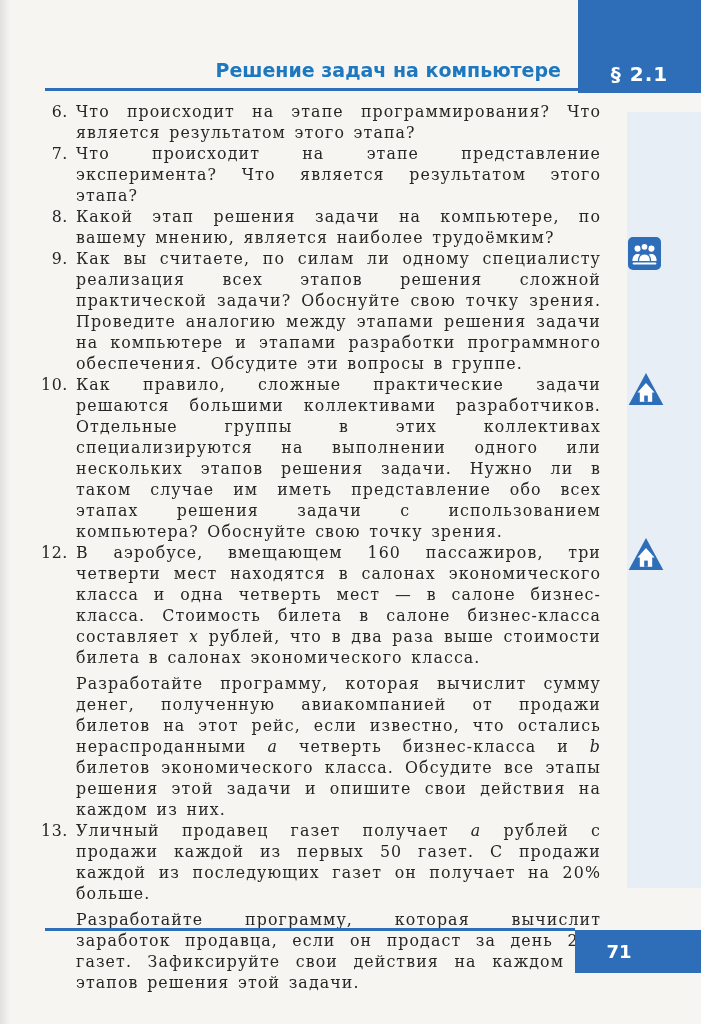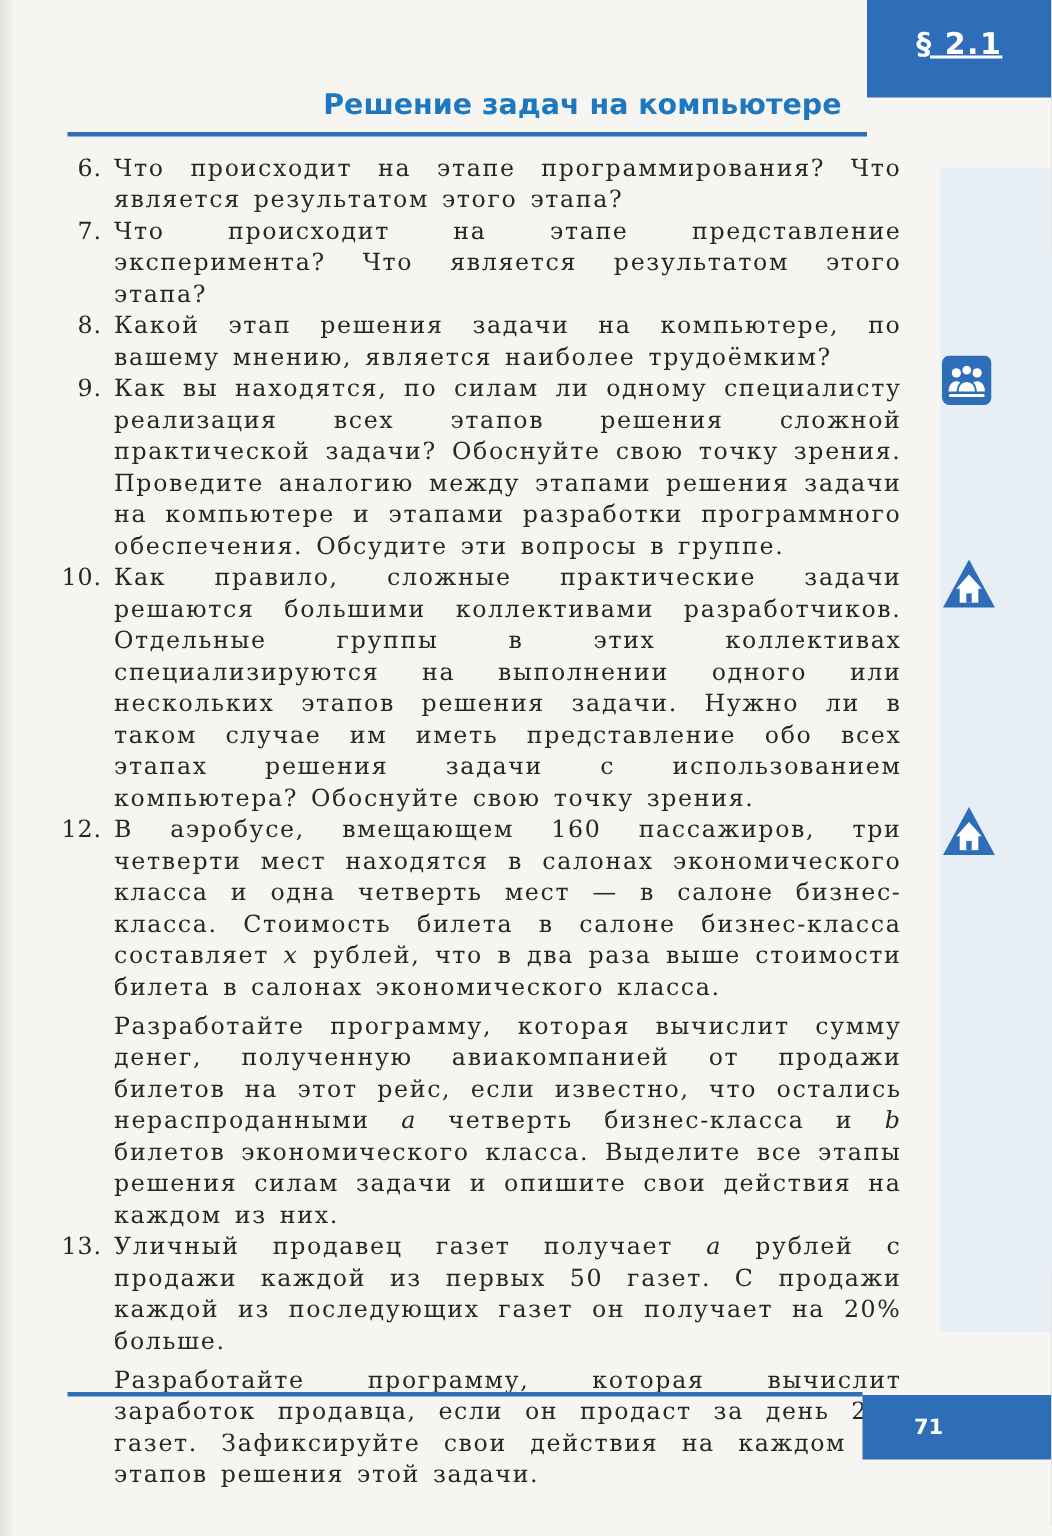--- a/index.html
+++ b/index.html
@@ -10,26 +10,25 @@
   }
   #page::before{ 
     content:"";position:absolute;left:0;top:0;width:10px;height:100%;
     background:linear-gradient(90deg,rgba(70,70,70,.12),rgba(70,70,70,0));
     pointer-events:none;z-index:5;
   }
   
   .strip{position:absolute;left:627px;top:112px;width:74px;height:776px;background:#e7eef5;}
   
   .section-box{
-    position:absolute;left:578px;top:0;width:123px;height:65px;background:#2e6db7;
-    color:#ffffff;display:flex;align-items:center;justify-content:center;
+    position:absolute;left:578px;top:0;width:123px;height:93px;background:#2e6db7;
+    color:#ffffff;display:flex;align-items:flex-end;justify-content:center;
     padding-bottom:7px;box-sizing:border-box;
     font-family:"DejaVu Sans","Liberation Sans",sans-serif;font-weight:bold;font-size:20px;
     letter-spacing:1px;
-    text-decoration:underline;
   }
   .page-title{
     position:absolute;right:140px;top:59px;color:#1e78bf;white-space:nowrap;
     font-family:"DejaVu Sans","Liberation Sans",sans-serif;font-weight:bold;font-size:19px;
   }
   .header-rule{position:absolute;left:45px;top:88px;width:533px;height:3px;background:#2e6db7;}
   
   .content{position:absolute;left:40px;top:101px;width:561px;color:#282624;}
   .question{display:flex;align-items:flex-start;font-size:15.8px;line-height:21px;}
   .qnum{
@@ -45,21 +44,21 @@
   .qtext em{font-style:italic;}
   
   .margin-icon{position:absolute;left:628px;width:36px;height:36px;z-index:3;}
   .margin-icon svg{display:block;}
   
   .footer-rule{position:absolute;left:45px;top:928px;width:530px;height:3px;background:#2e6db7;}
   .page-number-box{
     position:absolute;left:575px;top:930px;width:126px;height:43px;background:#2e6db7;
     color:#fff;display:flex;align-items:center;justify-content:center;
     padding-right:38px;box-sizing:border-box;
-    font-family:"DejaVu Sans","Liberation Sans",sans-serif;font-weight:bold;font-size:14px;
+    font-family:"DejaVu Sans","Liberation Sans",sans-serif;font-weight:bold;font-size:18px;
   }
 </style>
 </head>
 <body>
 
 <div id="page">
 
   <div class="strip"></div>
 
   <div class="page-title">Решение задач на компьютере</div>
@@ -87,37 +86,37 @@
     <div class="question">
       <div class="qnum">8.</div>
       <div class="qtext">
         <p class="qpara"><span>Какой этап решения задачи на компьютере, по вашему мнению, является наиболее трудоёмким?</span></p>
       </div>
     </div>
 
     <div class="question">
       <div class="qnum">9.</div>
       <div class="qtext">
-        <p class="qpara"><span>Как вы находятся, по силам ли одному специалисту реализация всех этапов решения сложной практической задачи? Обоснуйте свою точку зрения. Проведите аналогию между этапами решения задачи на компьютере и этапами разработки программного обеспечения. Обсудите эти вопросы в группе.</span></p>
+        <p class="qpara"><span>Как вы считаете, по силам ли одному специалисту реализация всех этапов решения сложной практической задачи? Обоснуйте свою точку зрения. Проведите аналогию между этапами решения задачи на компьютере и этапами разработки программного обеспечения. Обсудите эти вопросы в группе.</span></p>
       </div>
     </div>
 
     <div class="question">
       <div class="qnum">10.</div>
       <div class="qtext">
         <p class="qpara"><span>Как правило, сложные практические задачи решаются большими коллективами разработчиков. Отдельные группы в этих коллективах специализируются на выполнении одного или нескольких этапов решения задачи. Нужно ли в таком случае им иметь представление обо всех этапах решения задачи с использованием компьютера? Обоснуйте свою точку зрения.</span></p>
       </div>
     </div>
 
 
     <div class="question">
       <div class="qnum">12.</div>
       <div class="qtext">
         <p class="qpara"><span>В аэробусе, вмещающем 160 пассажиров, три четверти мест находятся в салонах экономического класса и одна четверть мест — в салоне бизнес-класса. Стоимость билета в салоне бизнес-класса составляет </span><em>x</em><span> рублей, что в два раза выше стоимости билета в салонах экономического класса.</span></p>
-        <p class="qpara"><span>Разработайте программу, которая вычислит сумму денег, полученную авиакомпанией от продажи билетов на этот рейс, если известно, что остались нераспроданными </span><em>a</em><span> четверть бизнес-класса и </span><em>b</em><span> билетов экономического класса. Выделите все этапы решения силам задачи и опишите свои действия на каждом из них.</span></p>
+        <p class="qpara"><span>Разработайте программу, которая вычислит сумму денег, полученную авиакомпанией от продажи билетов на этот рейс, если известно, что остались нераспроданными </span><em>a</em><span> четверть бизнес-класса и </span><em>b</em><span> билетов экономического класса. Обсудите все этапы решения этой задачи и опишите свои действия на каждом из них.</span></p>
       </div>
     </div>
 
     <div class="question">
       <div class="qnum">13.</div>
       <div class="qtext">
         <p class="qpara"><span>Уличный продавец газет получает </span><em>a</em><span> рублей с продажи каждой из первых 50 газет. С продажи каждой из последующих газет он получает на 20% больше.</span></p>
         <p class="qpara"><span>Разработайте программу, которая вычислит заработок продавца, если он продаст за день 200 газет. Зафиксируйте свои действия на каждом из этапов решения этой задачи.</span></p>
       </div>
     </div>

